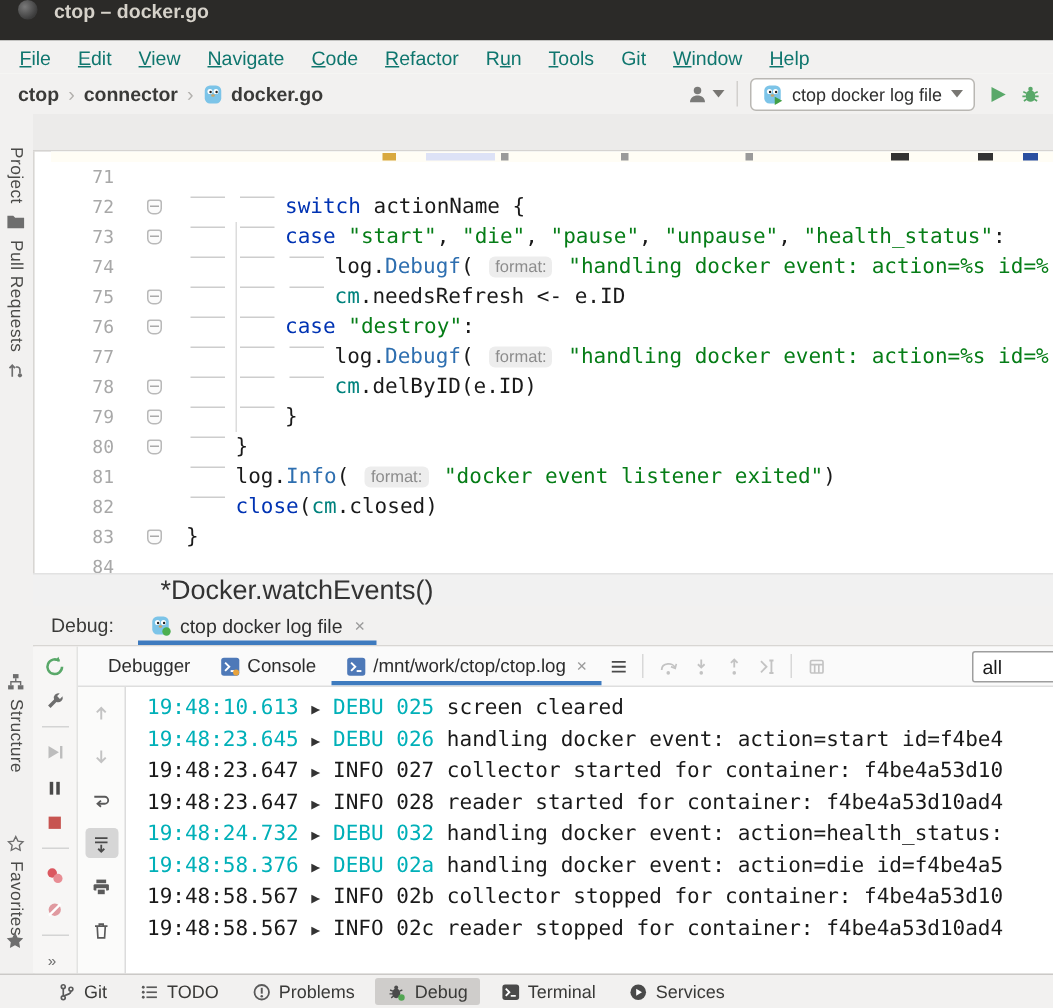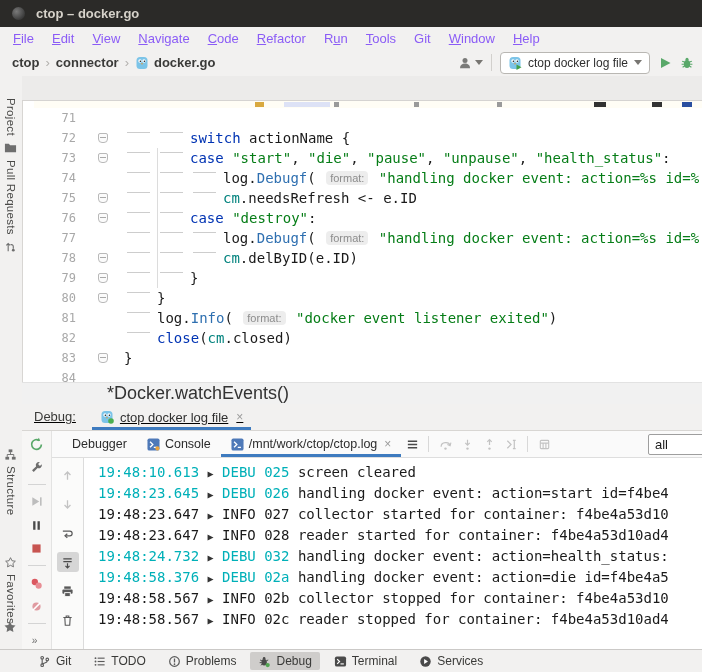--- a/index.html
+++ b/index.html
@@ -3,29 +3,29 @@
 <meta charset="utf-8">
 <style>
   html,body{margin:0;padding:0;background:#888;}
   .window{position:relative;width:702px;height:672px;overflow:hidden;background:#fff;
     font-family:"Liberation Sans",sans-serif;-webkit-font-smoothing:antialiased;}
   .icon{display:inline-flex;align-items:center;justify-content:center;flex:none;line-height:0;}
   .icon svg{display:block;}
 
   
   .titlebar{position:absolute;top:0;left:0;right:0;height:27px;background:#2b2a28;
-    display:flex;align-items:center;padding-left:12px;gap:11px;}
+    display:flex;align-items:flex-start;padding-left:12px;gap:11px;}
   .titlebar .appdot{width:13px;height:13px;border-radius:50%;
     background:radial-gradient(circle at 35% 35%,#7a7a7a,#3c3c3c 70%);flex:none;}
   .titlebar .wtitle{color:#d6d2ca;font-size:13px;font-weight:bold;}
 
   
   .menubar{position:absolute;top:27px;left:0;right:0;height:22px;background:#f2f1f0;
     display:flex;align-items:center;padding-left:4px;}
-  .menu-item{font-size:13px;color:#8b5cf6;padding:18px 9px;cursor:default;white-space:nowrap;}
+  .menu-item{font-size:13px;color:#0f766e;padding:18px 9px;cursor:default;white-space:nowrap;}
   .menu-item .mn{text-decoration:underline;}
 
   
   .navbar{position:absolute;top:49px;left:0;right:0;height:27px;background:#f2f1f0;
     border-bottom:1px solid #d8d6d3;display:flex;align-items:center;padding:0 8px 0 12px;}
   .crumb{font-size:13px;color:#3a3a38;font-weight:bold;}
   .crumb.bold{font-weight:bold;}
   .crumb-sep{color:#b3b1ae;font-size:13px;margin:0 6px;}
   .crumb-file{display:flex;align-items:center;gap:5px;}
   .nav-right{margin-left:auto;display:flex;align-items:center;gap:8px;}
@@ -78,21 +78,21 @@
   .tk-recv{color:var(--recv,#00827d);}
   .tk-hint{font-family:"Liberation Sans",sans-serif;font-size:11px;color:#8c8c8c;
     background:#ededed;border-radius:4px;padding:1px 4px;margin:0 2px;vertical-align:1px;}
 
   
   .ctxbar{position:absolute;top:382px;left:22px;right:0;height:28px;background:#f1f1f1;
     border-top:1px solid #e2e2e2;border-bottom:1px solid #cfcfcf;box-sizing:border-box;
     font-size:18px;color:#333;line-height:20px;padding-left:85px;}
 
   
-  .dbg{position:absolute;top:404px;left:22px;right:0;height:245px;text-decoration:underline;}
+  .dbg{position:absolute;top:404px;left:22px;right:0;height:245px;}
   .dbg-header{height:27px;background:#f2f1f0;border-bottom:1px solid #d8d6d3;box-sizing:border-box;
     display:flex;align-items:stretch;padding-left:12px;}
   .dbg-title{font-size:13px;color:#3a3a38;line-height:25px;margin-right:16px;}
   .session-tab{display:flex;align-items:center;gap:6px;padding:0 8px;position:relative;font-size:13px;color:#2f2f2f;}
   .session-tab::after{content:"";position:absolute;left:0;right:0;bottom:0;height:3px;background:var(--accent,#3e7bbf);}
   .dbg-body{position:absolute;top:27px;left:0;right:0;bottom:0;}
   .col1{position:absolute;left:0;top:0;bottom:0;width:30px;background:#f7f6f5;border-right:1px solid #e3e3e2;
     display:flex;flex-direction:column;align-items:center;padding-top:5px;gap:7px;box-sizing:border-box;}
   .col2{position:absolute;left:30px;top:27px;bottom:0;width:32px;background:#fbfbfa;border-right:1px solid #dcdcdc;
     display:flex;flex-direction:column;align-items:center;padding-top:7px;gap:9px;box-sizing:border-box;}

